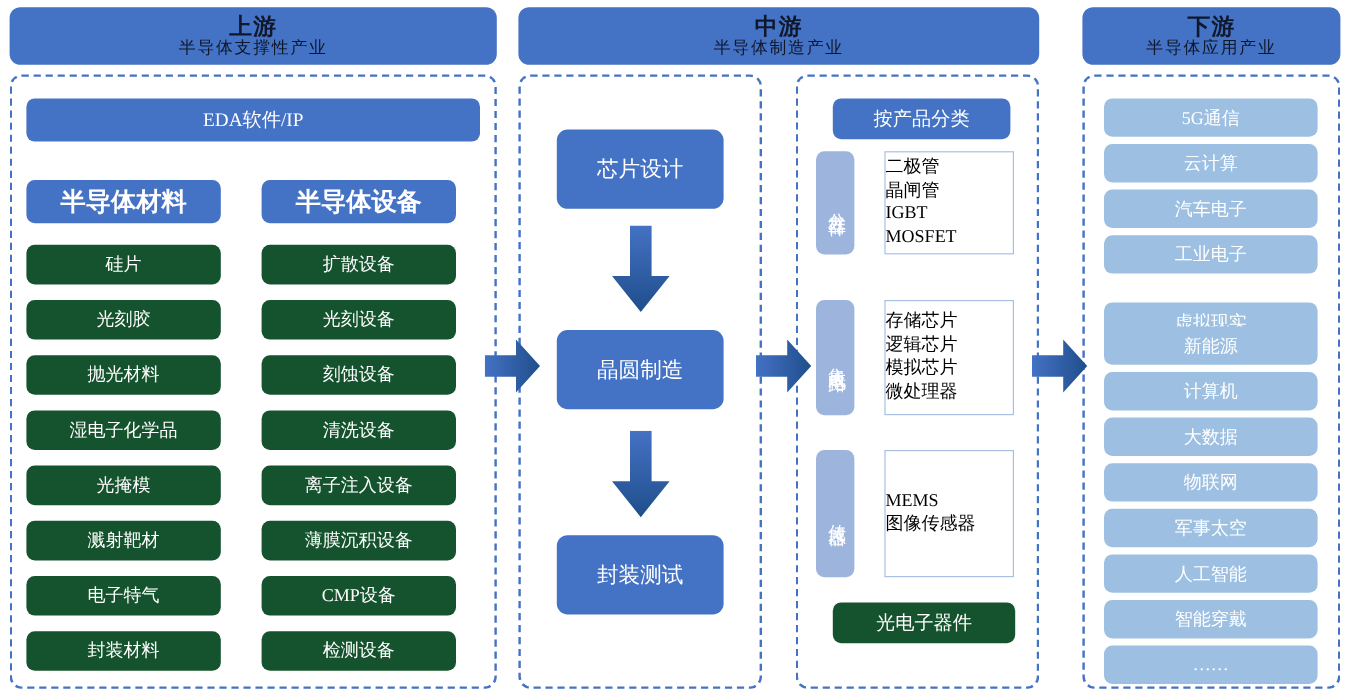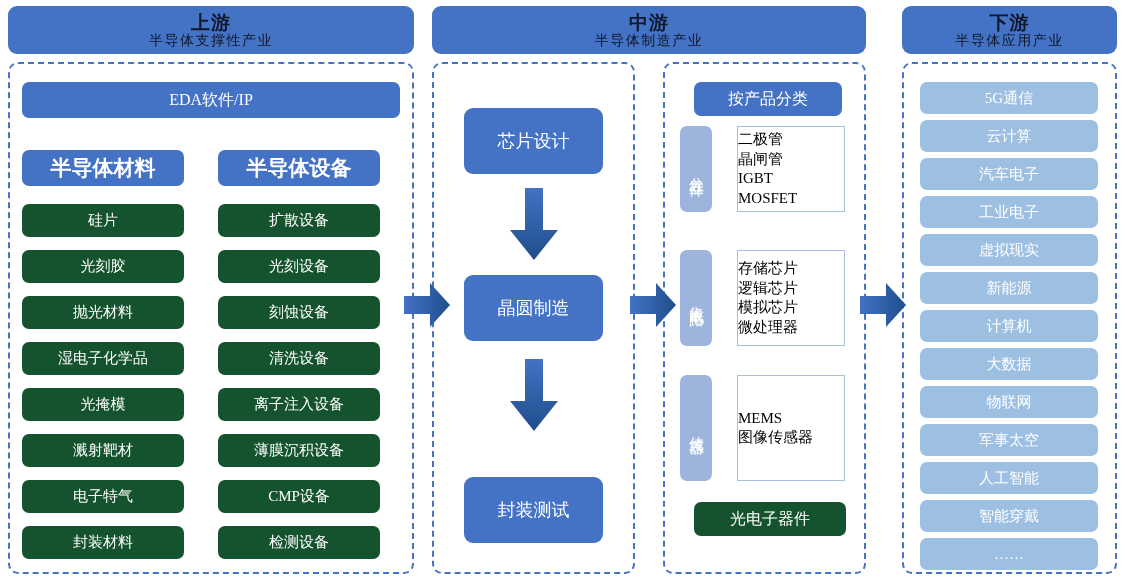--- a/index.html
+++ b/index.html
@@ -89,21 +89,21 @@
 
   
   .flow-box {
     left: 464px;
     width: 139px; height: 66px;
     font-size: 18px;
     border-radius: 9px;
   }
   #flow-1 { top: 108px; }
   #flow-2 { top: 275px; }
-  #flow-3 { top: 446px; margin-top: 31px; }
+  #flow-3 { top: 446px; }
 
   .varrow {
     position: absolute;
     left: 508px;
     width: 52px;
     height: 74px;
   }
   #varrow-1 { top: 188px; }
   #varrow-2 { top: 359px; }
 
@@ -264,21 +264,21 @@
   <span>MEMS</span>
   <span>图像传感器</span>
 </div>
 
 <div class="box light" id="opto">光电子器件</div>
 
 <div class="box down-item" style="top:82px">5G通信</div>
 <div class="box down-item" style="top:120px">云计算</div>
 <div class="box down-item" style="top:158px">汽车电子</div>
 <div class="box down-item" style="top:196px">工业电子</div>
-<div class="box down-item" style="top:234px">虚拟现实</div>
+<div class="box down-item" style="top:252px">虚拟现实</div>
 <div class="box down-item" style="top:272px">新能源</div>
 <div class="box down-item" style="top:310px">计算机</div>
 <div class="box down-item" style="top:348px">大数据</div>
 <div class="box down-item" style="top:386px">物联网</div>
 <div class="box down-item" style="top:424px">军事太空</div>
 <div class="box down-item" style="top:462px">人工智能</div>
 <div class="box down-item" style="top:500px">智能穿戴</div>
 <div class="box down-item" style="top:538px">……</div>
 
 <svg class="harrow" id="harrow-1" viewBox="0 0 48 48">

